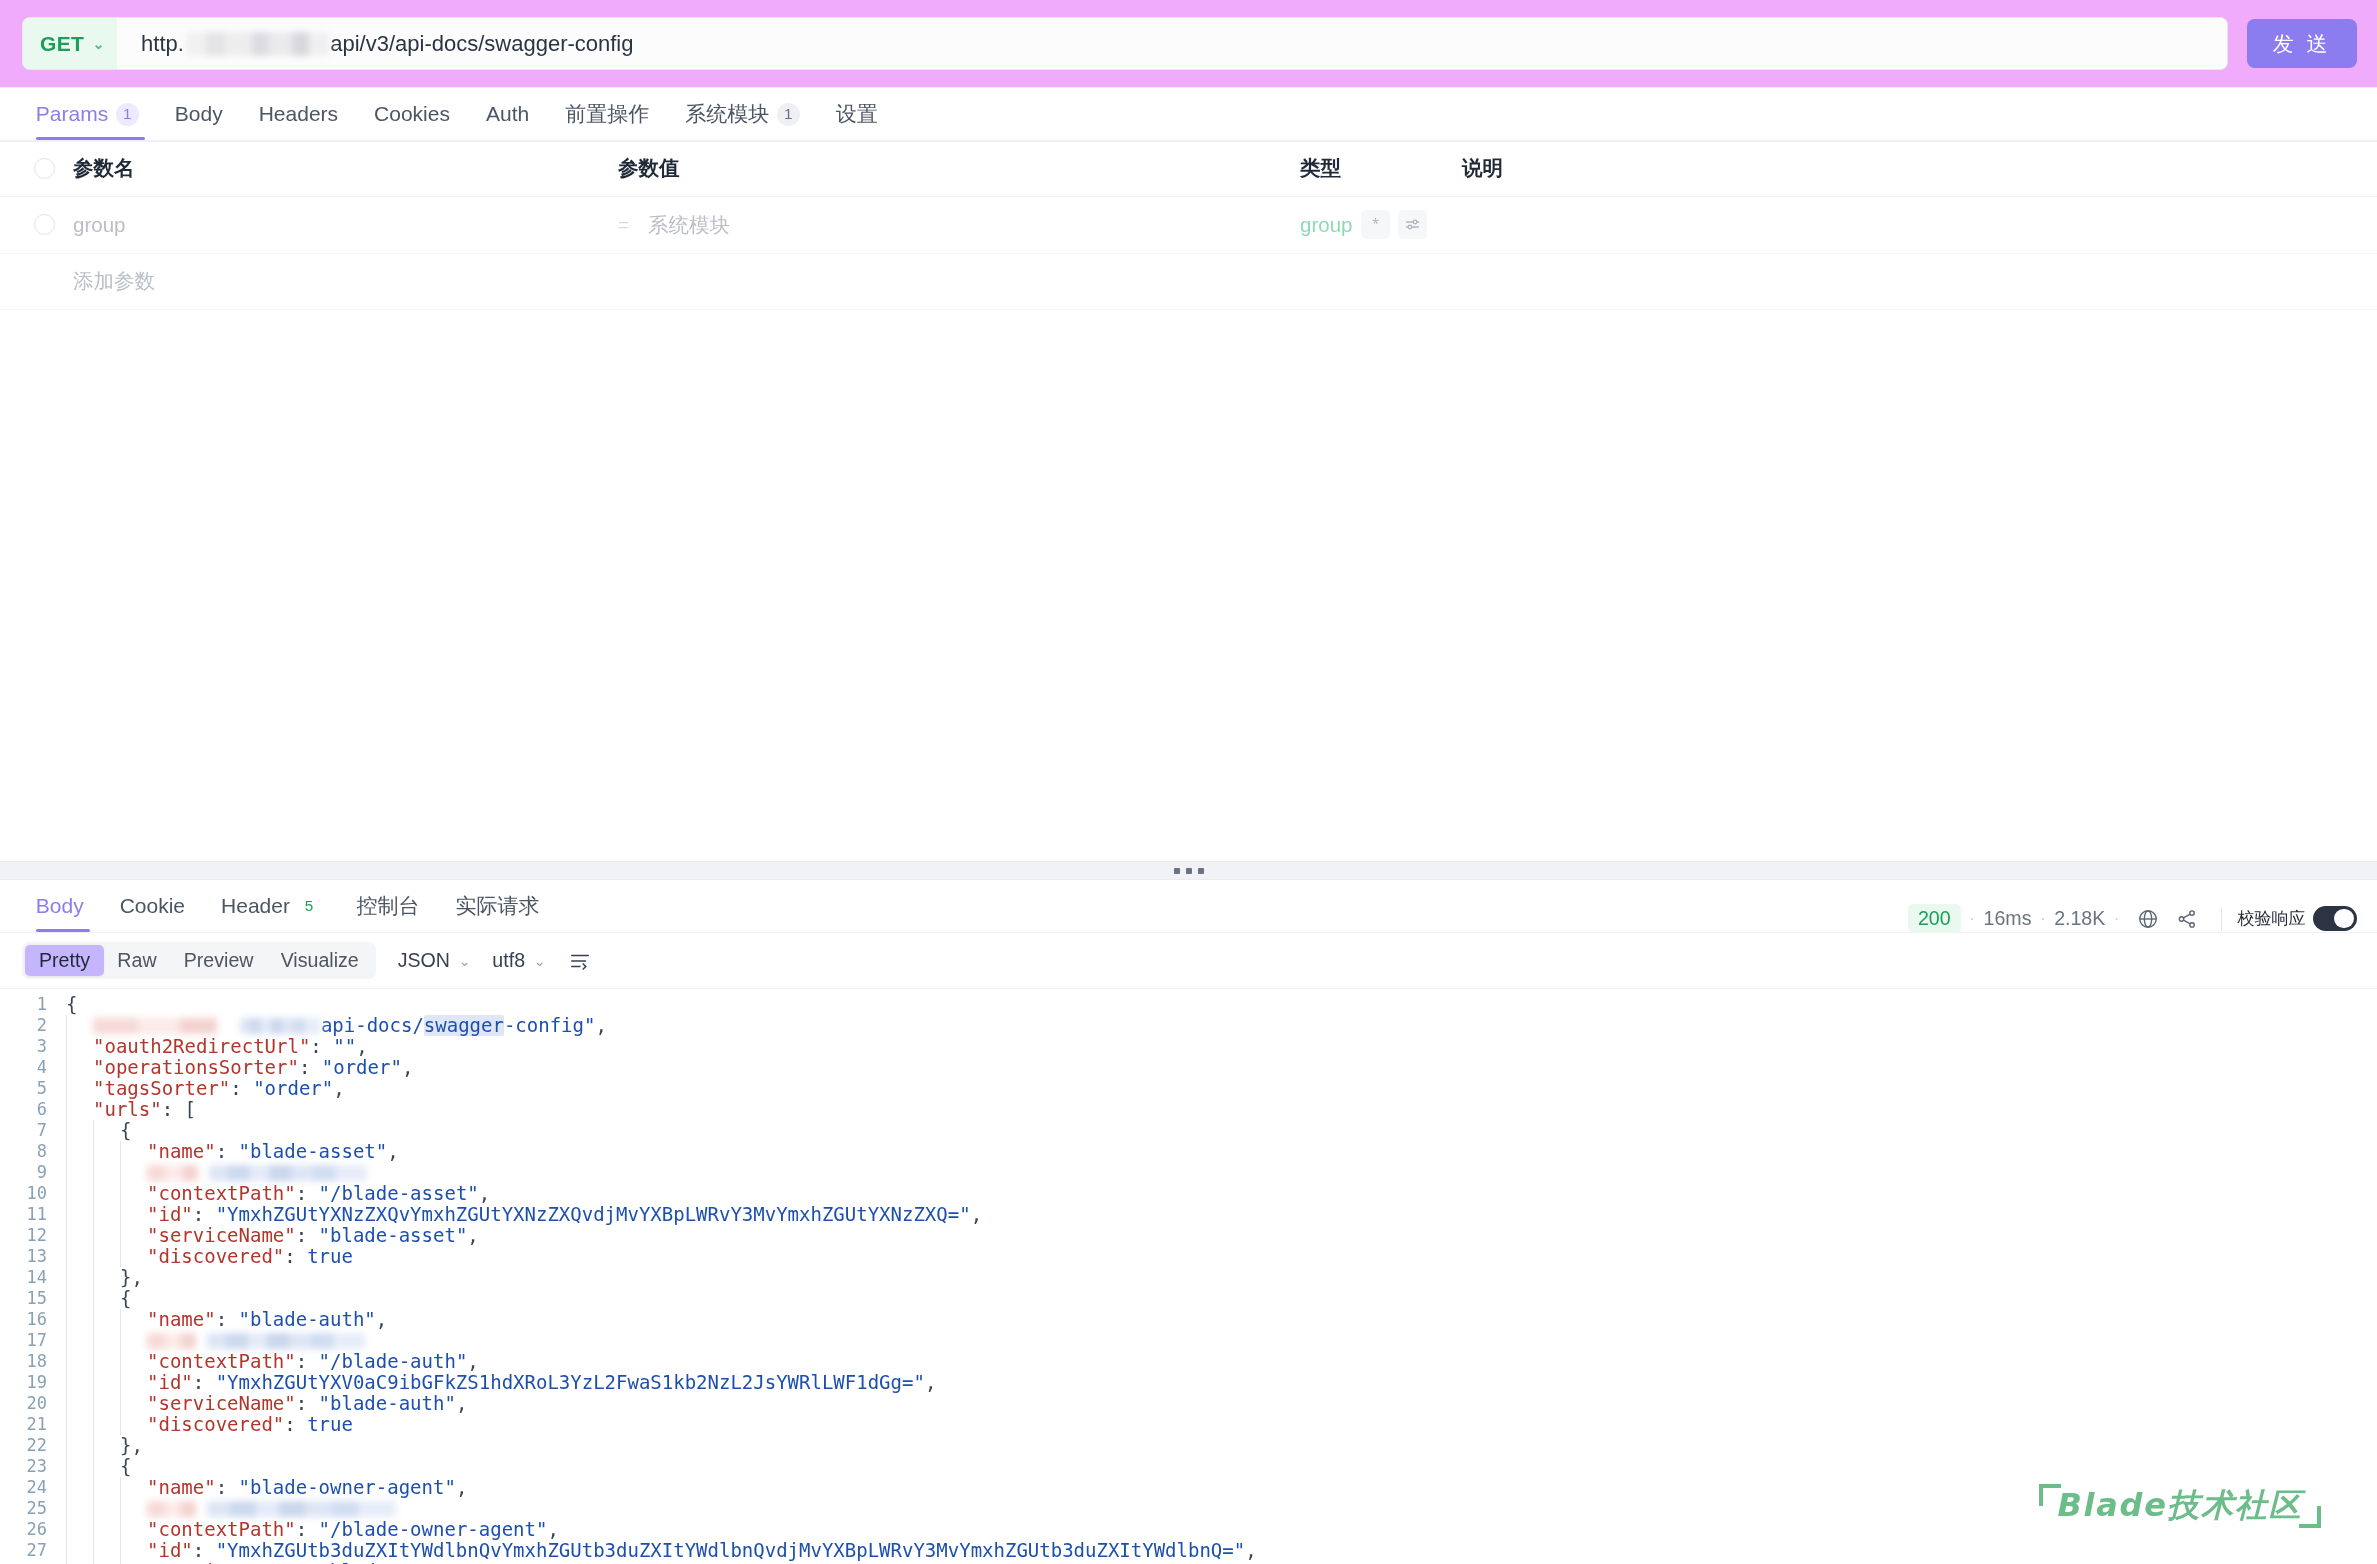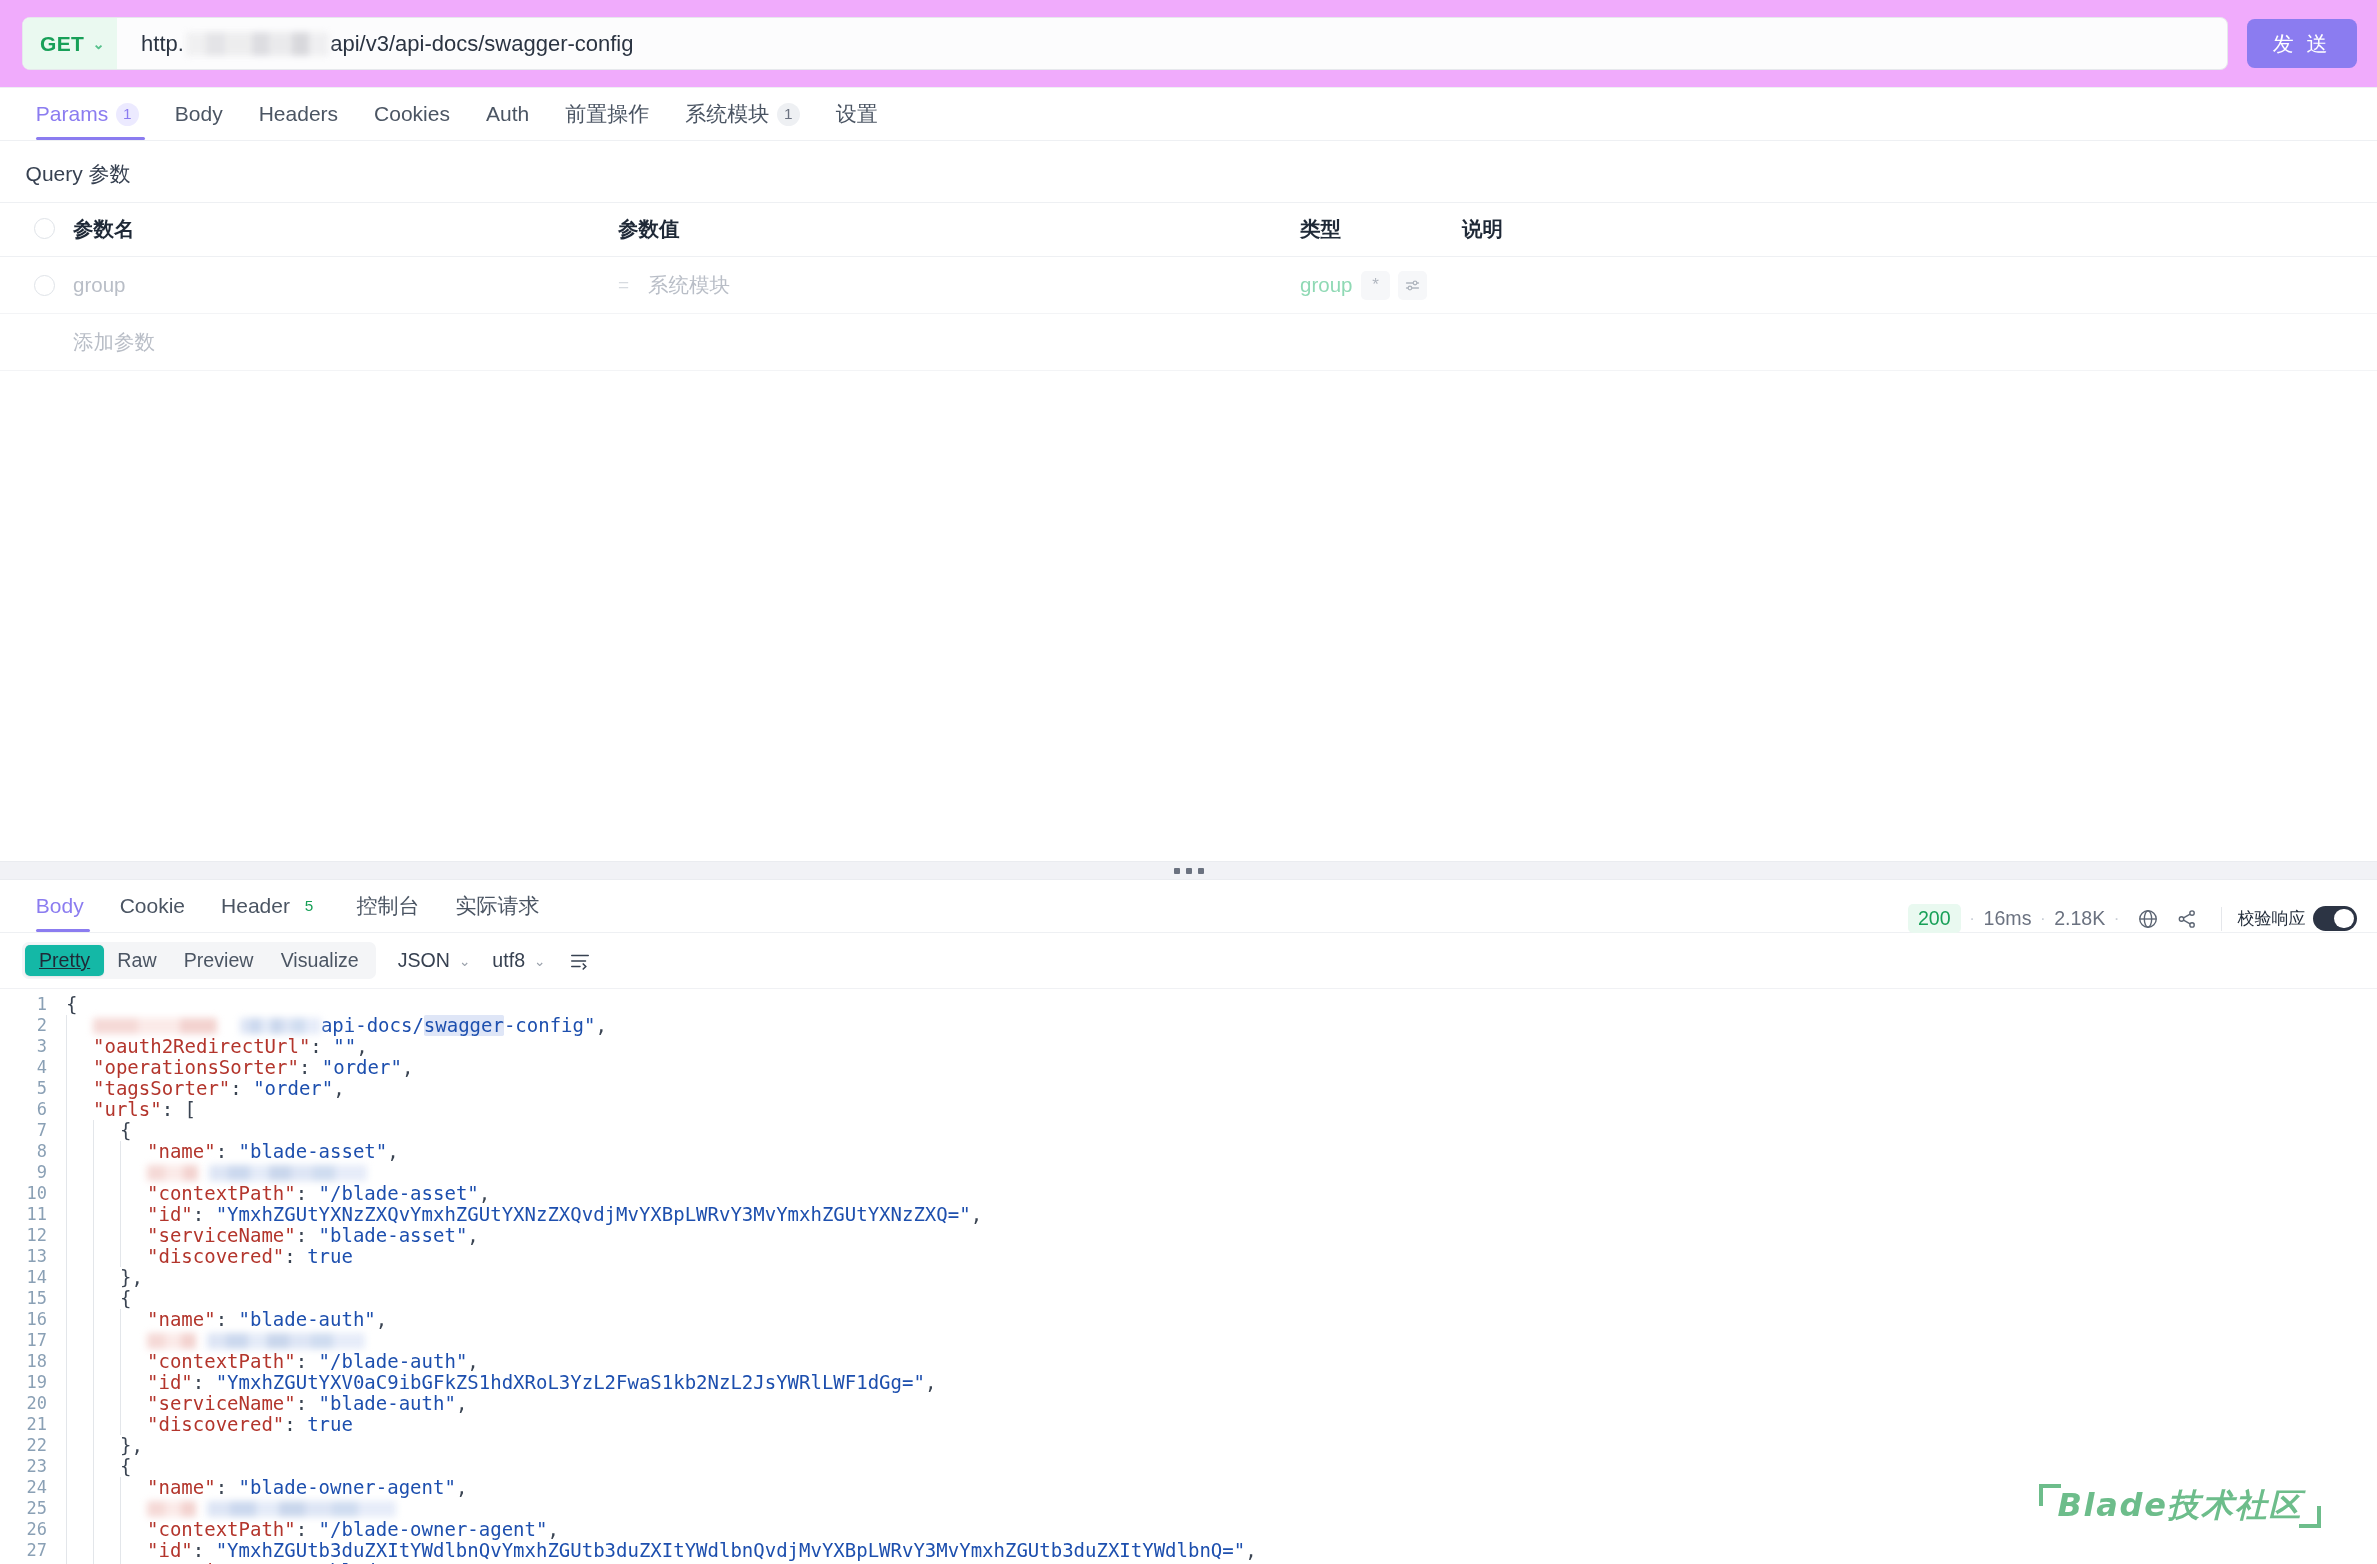--- a/index.html
+++ b/index.html
@@ -218,21 +218,21 @@
   .seg {
     display:flex; align-items:center;
     background:#f4f5f7; border-radius: 6.8px; padding: 3.4px;
     height: 37px;
   }
   .seg-item {
     padding: 0 13.6px; height: 31px;
     display:flex; align-items:center;
     font-size: 19.6px; color:#4b5563; border-radius:5.1px; cursor:pointer;
   }
-  .seg-item.active { background:#14b8a6; color:#1f2937; box-shadow: 0 0.9px 1.7px rgba(0,0,0,.07); text-decoration: underline; }
+  .seg-item.active { background:#c4b5fd; color:#1f2937; box-shadow: 0 0.9px 1.7px rgba(0,0,0,.07); }
   .drop {
     display:flex; align-items:center; gap:9px;
     margin-left: 22px; font-size: 19.6px; color:#374151; cursor:pointer;
   }
   .drop .cv { color:#9aa1ab; font-size:13.6px; }
   .wrap-ico { margin-left: 24px; color:#374151; cursor:pointer; display:flex; align-items:center; }
 
   
   .code-wrap {
     flex:1; overflow:hidden; position:relative;
@@ -331,21 +331,20 @@
       <div class="rtab">
         <span>系统模块</span>
         <span class="badge">1</span>
       </div>
       <div class="rtab">
         <span>设置</span>
       </div>
     </div>
 
   <div class="params-area">
-    <div class="section-title">Query 参数</div>
     <table class="ptable">
       <thead>
         <tr>
           <th class="col-check">
             <span class="chk"></span>
           </th>
           <th class="col-name">参数名</th>
           <th class="col-val">参数值</th>
           <th class="col-type">类型</th>
           <th class="col-desc">说明</th>

